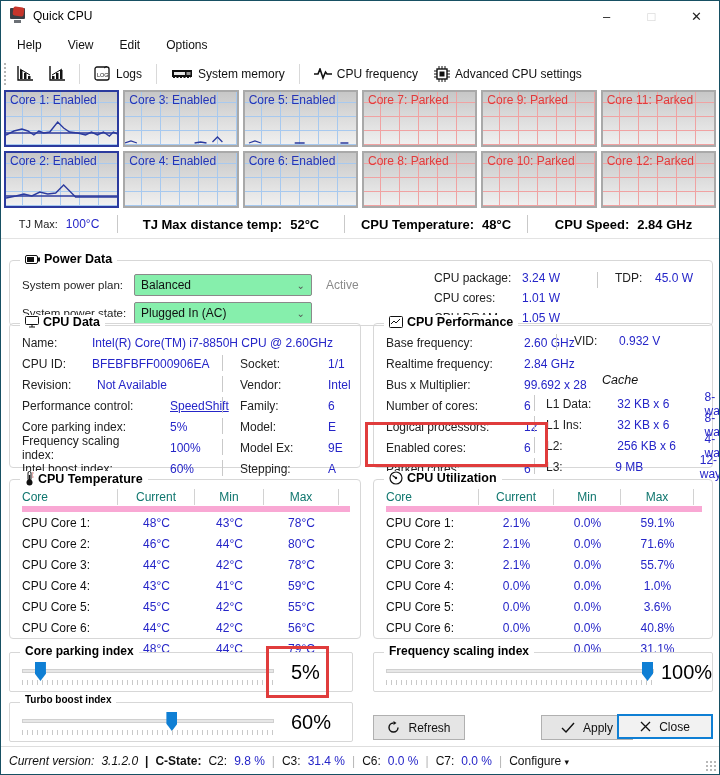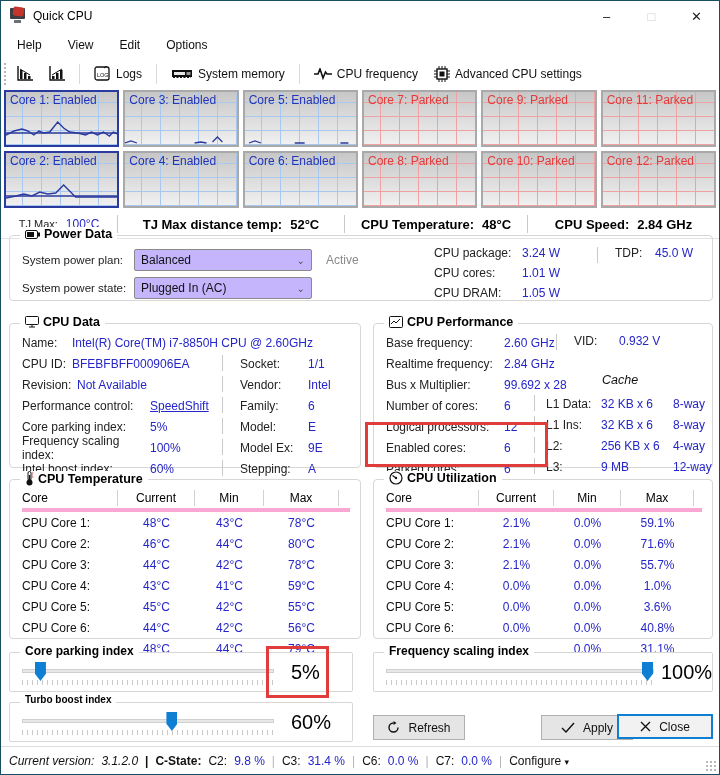--- a/index.html
+++ b/index.html
@@ -58,37 +58,37 @@
   .blue { color:#2525c8; }
 
   
   .gbox { position:absolute; border:1px solid #d7d7d7; border-radius:4px; }
   .gbox-title { position:absolute; top:-9px; left:10px; background:#fff; padding:0 5px; display:flex; align-items:center; gap:4px; font-weight:bold; font-size:12.5px; color:#000; white-space:nowrap; }
   .gbox-title svg { display:block; }
 
   
   .pd-row { position:absolute; display:flex; align-items:center; }
   .pd-label { width:112px; font-size:11.5px; color:#222; }
-  .pd-select { width:178px; height:22px; background:#c4b5fd; border:1px solid #8a8a8a; border-radius:2px; display:flex; align-items:center; padding:0 6px; font-size:12px; color:#111; }
+  .pd-select { width:178px; height:22px; background:#86efac; border:1px solid #8a8a8a; border-radius:2px; display:flex; align-items:center; padding:0 6px; font-size:12px; color:#111; }
   .pd-select .chev { margin-left:auto; color:#555; font-size:10px; }
   .pd-active { margin-left:14px; color:#8a8a8a; }
   .kv { display:flex; align-items:center; }
   .kv .k { color:#222; }
   .kv .v { color:#2525c8; }
 
   
-  .info-row { display:flex; align-items:center; height:21px; }
+  .info-row { display:flex; align-items:center; height:21px;gap:20px; }
   .ilabel { color:#222; }
   .ival { color:#2525c8; }
   .vsep { width:1px; height:16px; background:#c9c9c9; }
   .link { color:#2525c8; text-decoration:underline; }
   .italic { font-style:italic; }
 
   
-  .tbl-head { display:flex; align-items:center; height:24px; border-bottom:4px solid #f9a8d4; color:#000000; }
+  .tbl-head { display:flex; align-items:center; height:24px; border-bottom:6px solid #f9a8d4; color:#0f766e; }
   .tbl-head .hc { position:relative; }
   .tbl-head .hsep { width:1px; height:16px; background:#d2d2d2; }
   .tbl-row { display:flex; align-items:center; height:21px; }
   .tc { overflow:hidden; white-space:nowrap; }
 
   
   .slider-track { position:absolute; height:4px; background:#e7e7e7; border:1px solid #d0d0d0; }
   .slider-thumb { position:absolute; width:11px; height:19px; background:#0f7fd4; top:-8px;
     clip-path:polygon(0 0,100% 0,100% 62%,50% 100%,0 62%); }
   .slider-ticks { position:absolute; height:5px; border-bottom:none;
@@ -286,21 +286,21 @@
       <span class="sr-big-label">CPU Temperature:</span>
       <span class="sr-big-val">48°C</span>
     </span>
     <span class="sr-sep"></span>
     <span class="sr-seg" style="flex:1">
       <span class="sr-big-label">CPU Speed:</span>
       <span class="sr-big-val">2.84 GHz</span>
     </span>
   </div>
 
-  <div class="gbox" style="left:8px; top:234px; width:704px; height:66px;padding-left:12px;">
+  <div class="gbox" style="left:8px; top:259px; width:704px; height:66px;padding-left:12px;">
     <span class="gbox-title">
       <svg width="15" height="9" viewBox="0 0 15 9">
           <rect x="0.5" y="0.5" width="12" height="8" rx="1.5" fill="none" stroke="#111"></rect>
           <rect x="2" y="2" width="7" height="5" fill="#111"></rect>
           <rect x="13" y="2.5" width="2" height="4" fill="#111"></rect>
         </svg>
       <span>Power Data</span>
     </span>
     <div class="pd-row" style="left:12px; top:13px;">
       <span class="pd-label">System power plan:</span>

